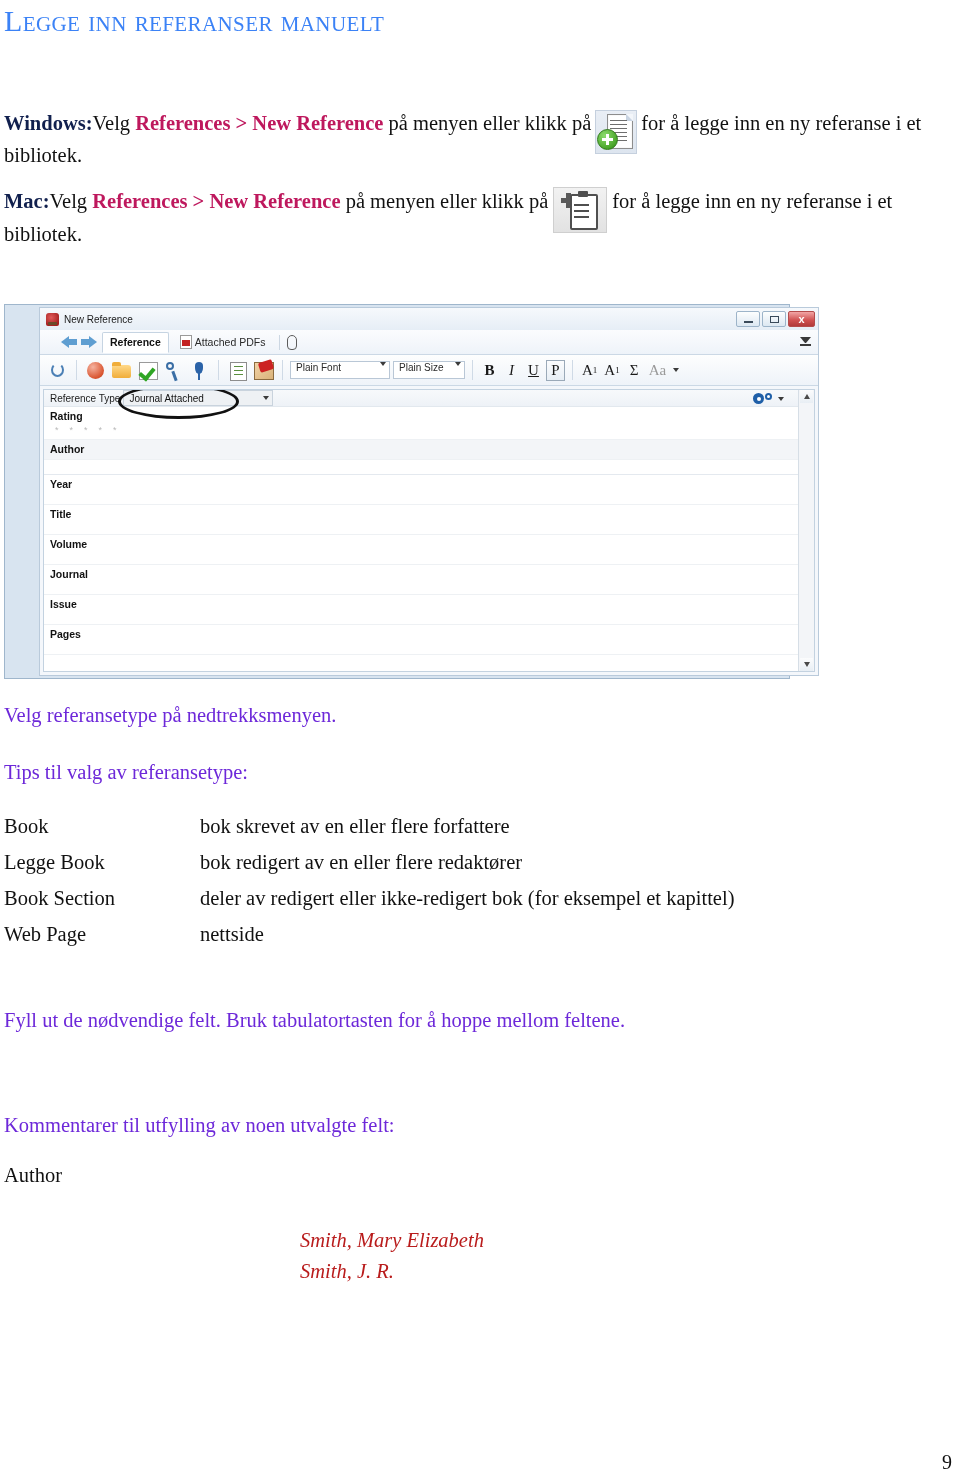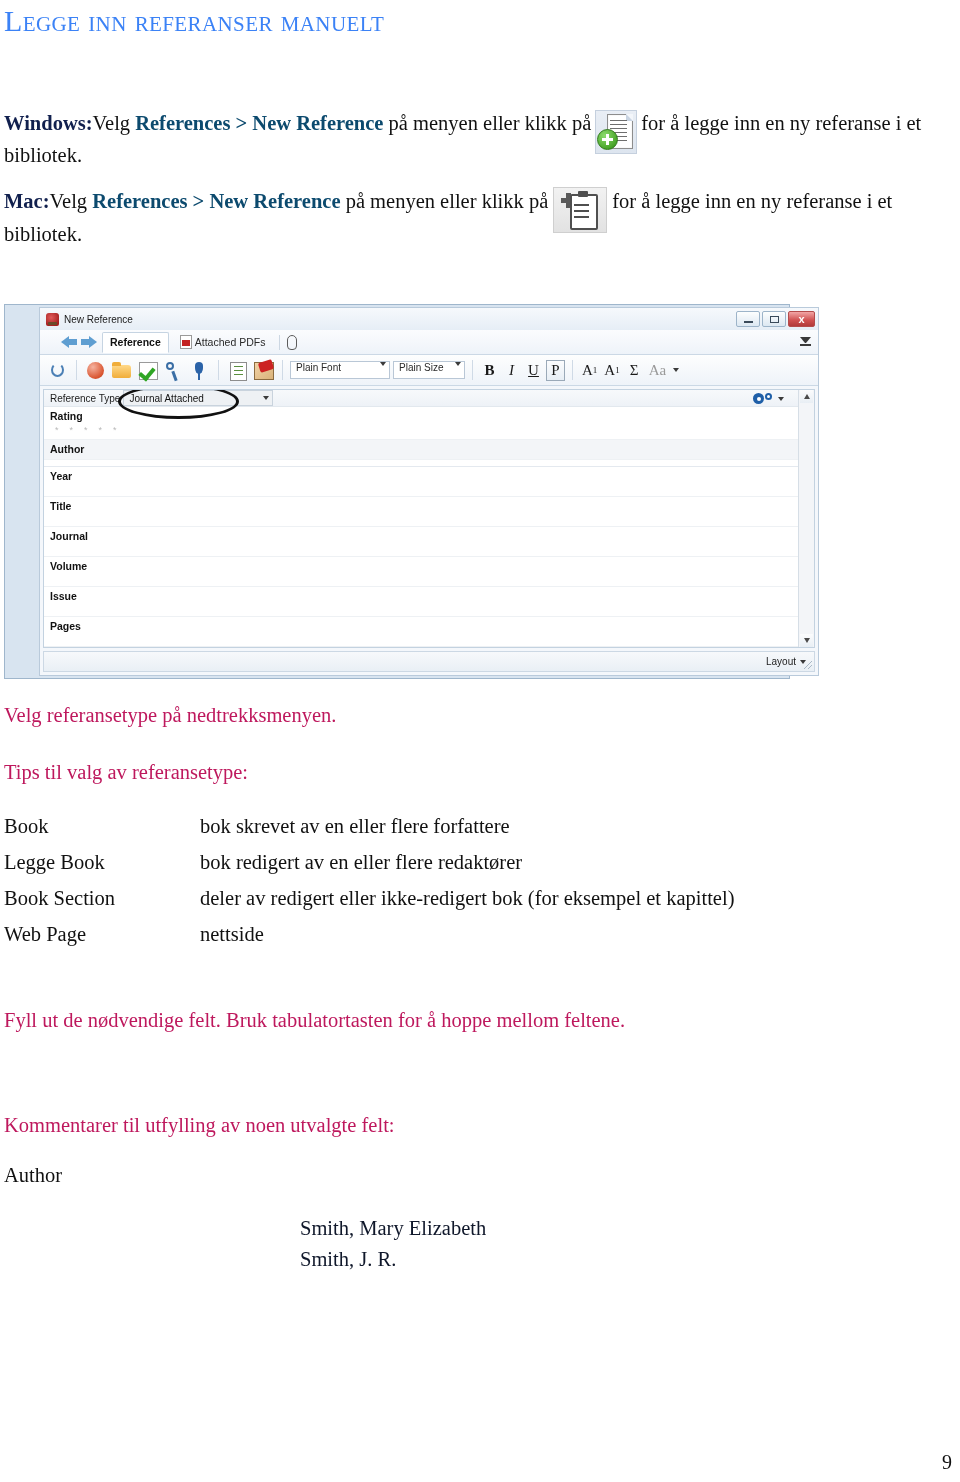--- a/index.html
+++ b/index.html
@@ -43,21 +43,21 @@
     font-size: 20.5px;
     line-height: 31px;
     color: #111111;
   }
   .platform-label {
     font-weight: bold;
     color: #11204e;
   }
   .cmd {
     font-weight: bold;
-    color: #0c4a6e;
+    color: #be185d;
     margin-top: 20px;
   }
 
   
   .icon-win, .icon-mac {
     display: inline-block;
     vertical-align: middle;
     position: relative;
   }
   .icon-win {
@@ -563,21 +563,21 @@
     background:
       linear-gradient(135deg, transparent 45%, #a9b8c6 45%, #a9b8c6 55%, transparent 55%),
       linear-gradient(135deg, transparent 70%, #a9b8c6 70%, #a9b8c6 80%, transparent 80%);
   }
 
   
   .body-line {
     position: absolute;
     font-size: 20.5px;
     line-height: 30px;
-    color: #be185d;
+    color: #6d28d9;
     white-space: nowrap;
   }
   .caption-velg { left: 4px; top: 700px; }
   .tips-head { left: 4px; top: 757px; }
 
   .reftype-table {
     position: absolute;
     left: 4px;
     top: 808px;
     width: 940px;
@@ -612,24 +612,25 @@
     color: #111111;
     flex: none;
   }
   .author-desc {
     font-size: 20.5px;
     line-height: 31px;
     color: #111111;
   }
   .author-examples {
     margin-left: 296px;
-    margin-top: 22px;
+    margin-top: 34px;
     font-size: 20.5px;
     line-height: 31px;
-    color: #0f172a;
+    color: #b91c1c;
+    font-style: italic;
   }
 
   .page-number {
     position: absolute;
     right: 8px;
     bottom: 8px;
     font-size: 20px;
     color: #111111;
   }
 </style>
@@ -774,25 +775,25 @@
 
         <div class="field-row" style="padding-bottom:13px;">
           <div class="field-label">Year</div>
         </div>
 
         <div class="field-row" style="padding-bottom:13px;">
           <div class="field-label">Title</div>
         </div>
 
         <div class="field-row" style="padding-bottom:13px;">
+          <div class="field-label">Volume</div>
+        </div>
+
+        <div class="field-row" style="padding-bottom:13px;">
           <div class="field-label">Journal</div>
-        </div>
-
-        <div class="field-row" style="padding-bottom:13px;">
-          <div class="field-label">Volume</div>
         </div>
 
         <div class="field-row" style="padding-bottom:13px;">
           <div class="field-label">Issue</div>
         </div>
 
         <div class="field-row" style="padding-bottom:13px;">
           <div class="field-label">Pages</div>
         </div>
 
@@ -806,27 +807,20 @@
             <i></i>
           </div>
 
         <div class="track"></div>
         <div class="arrow down">
             <i></i>
           </div>
       </div>
     </div>
 
-    <div class="statusbar">
-      <div class="layout-btn">
-        <span>Layout</span>
-        <span class="caret"></span>
-      </div>
-      <span class="resize-grip"></span>
-    </div>
 
   </div>
 </div>
 
 <div class="body-line caption-velg">Velg referansetype på nedtrekksmenyen.</div>
 <div class="body-line tips-head">Tips til valg av referansetype:</div>
 
 <table class="reftype-table">
   <tbody>
     <tr>

